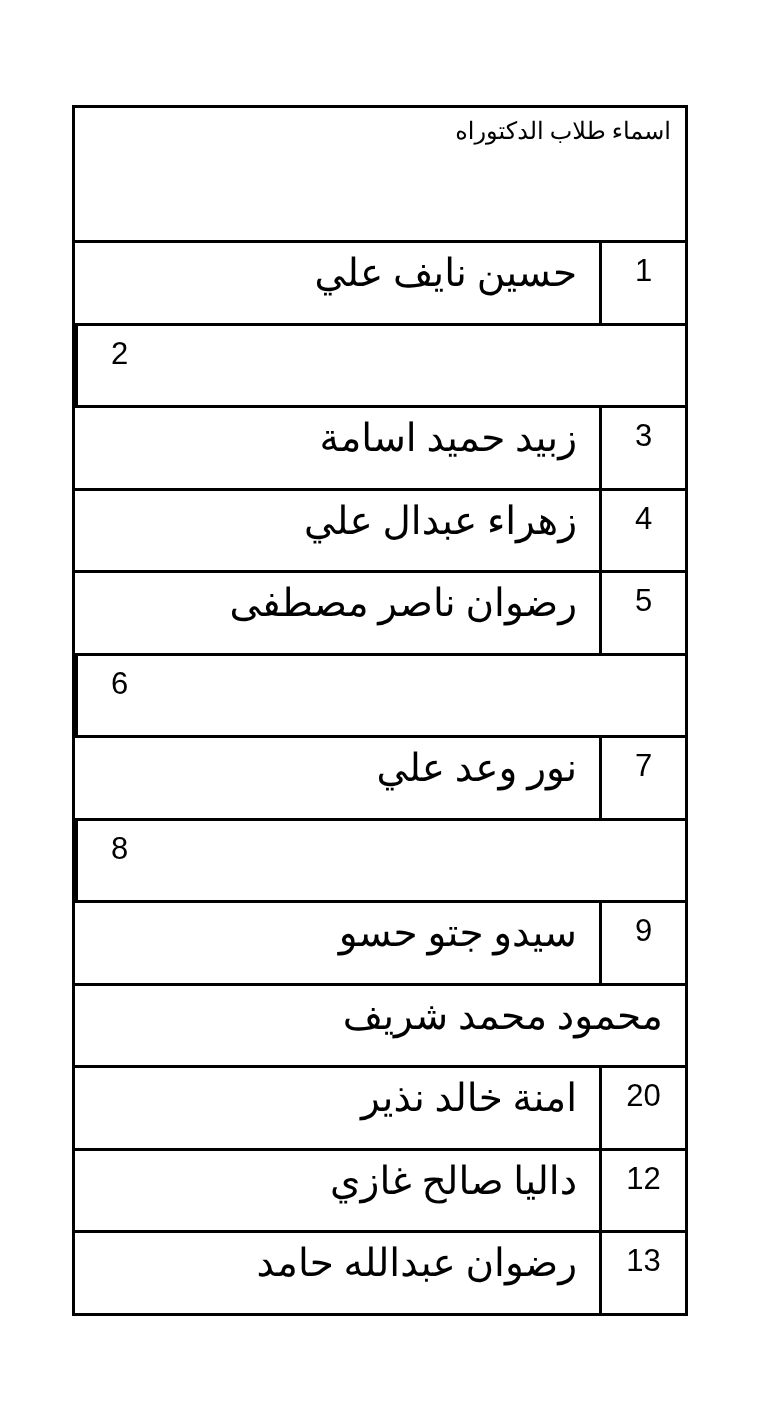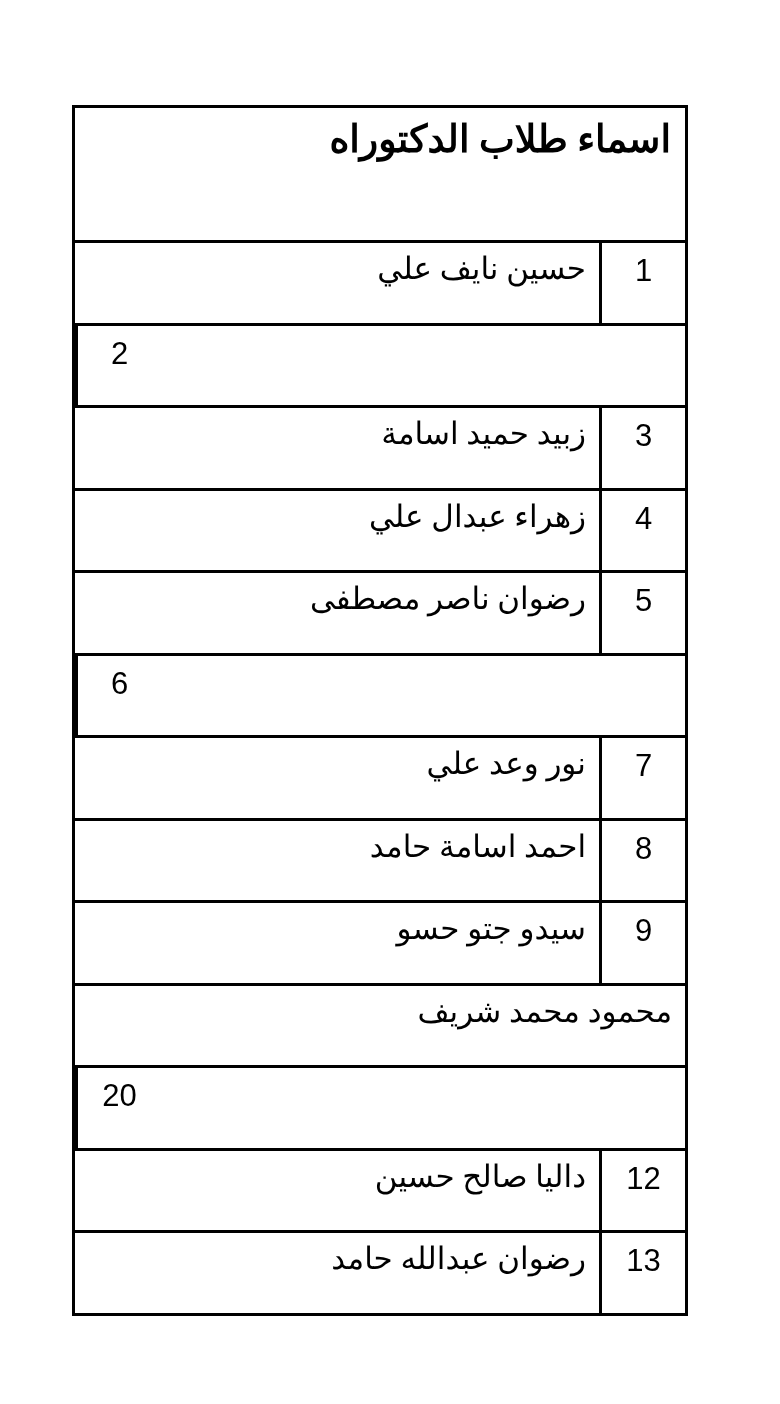--- a/index.html
+++ b/index.html
@@ -22,38 +22,38 @@
     box-sizing: border-box;
     border: 3px solid #000000;
     background: #ffffff;
   }
   .header-cell {
     box-sizing: border-box;
     height: 132px;
     direction: rtl;
     text-align: right;
     padding: 8px 14px 0 0;
-    font-weight: bold;
-    font-size: 38px;
+    font-weight: normal;
+    font-size: 24px;
     line-height: 1.25;
   }
   .row {
     display: flex;
     flex-direction: row;
     box-sizing: border-box;
     height: 82.5px;
     border-top: 3px solid #000000;
   }
   .name-cell {
     flex: 1 1 auto;
     box-sizing: border-box;
     direction: rtl;
     text-align: right;
-    padding: 7px 13px 0 0;
-    font-size: 31px;
+    padding: 7px 22px 0 0;
+    font-size: 39px;
     line-height: 1.2;
     overflow: hidden;
   }
   .num-cell {
     width: 86px;
     flex: 0 0 86px;
     box-sizing: border-box;
     border-left: 3px solid #000000;
     text-align: center;
     padding-top: 11px;
@@ -96,39 +96,39 @@
   <div class="row">
     <div class="num-cell">6</div>
   </div>
 
   <div class="row">
     <div class="name-cell">نور وعد علي</div>
     <div class="num-cell">7</div>
   </div>
 
   <div class="row">
-    <div class="name-cell">احمد اسامة حامد</div>
     <div class="num-cell">8</div>
   </div>
 
   <div class="row">
     <div class="name-cell">سيدو جتو حسو</div>
     <div class="num-cell">9</div>
   </div>
 
   <div class="row">
     <div class="name-cell">محمود محمد شريف</div>
   </div>
 
   <div class="row">
+    <div class="name-cell">امنة خالد نذير</div>
     <div class="num-cell">20</div>
   </div>
 
   <div class="row">
-    <div class="name-cell">داليا صالح حسين</div>
+    <div class="name-cell">داليا صالح غازي</div>
     <div class="num-cell">12</div>
   </div>
 
   <div class="row">
     <div class="name-cell">رضوان عبدالله حامد</div>
     <div class="num-cell">13</div>
   </div>
 
 </div>
 

